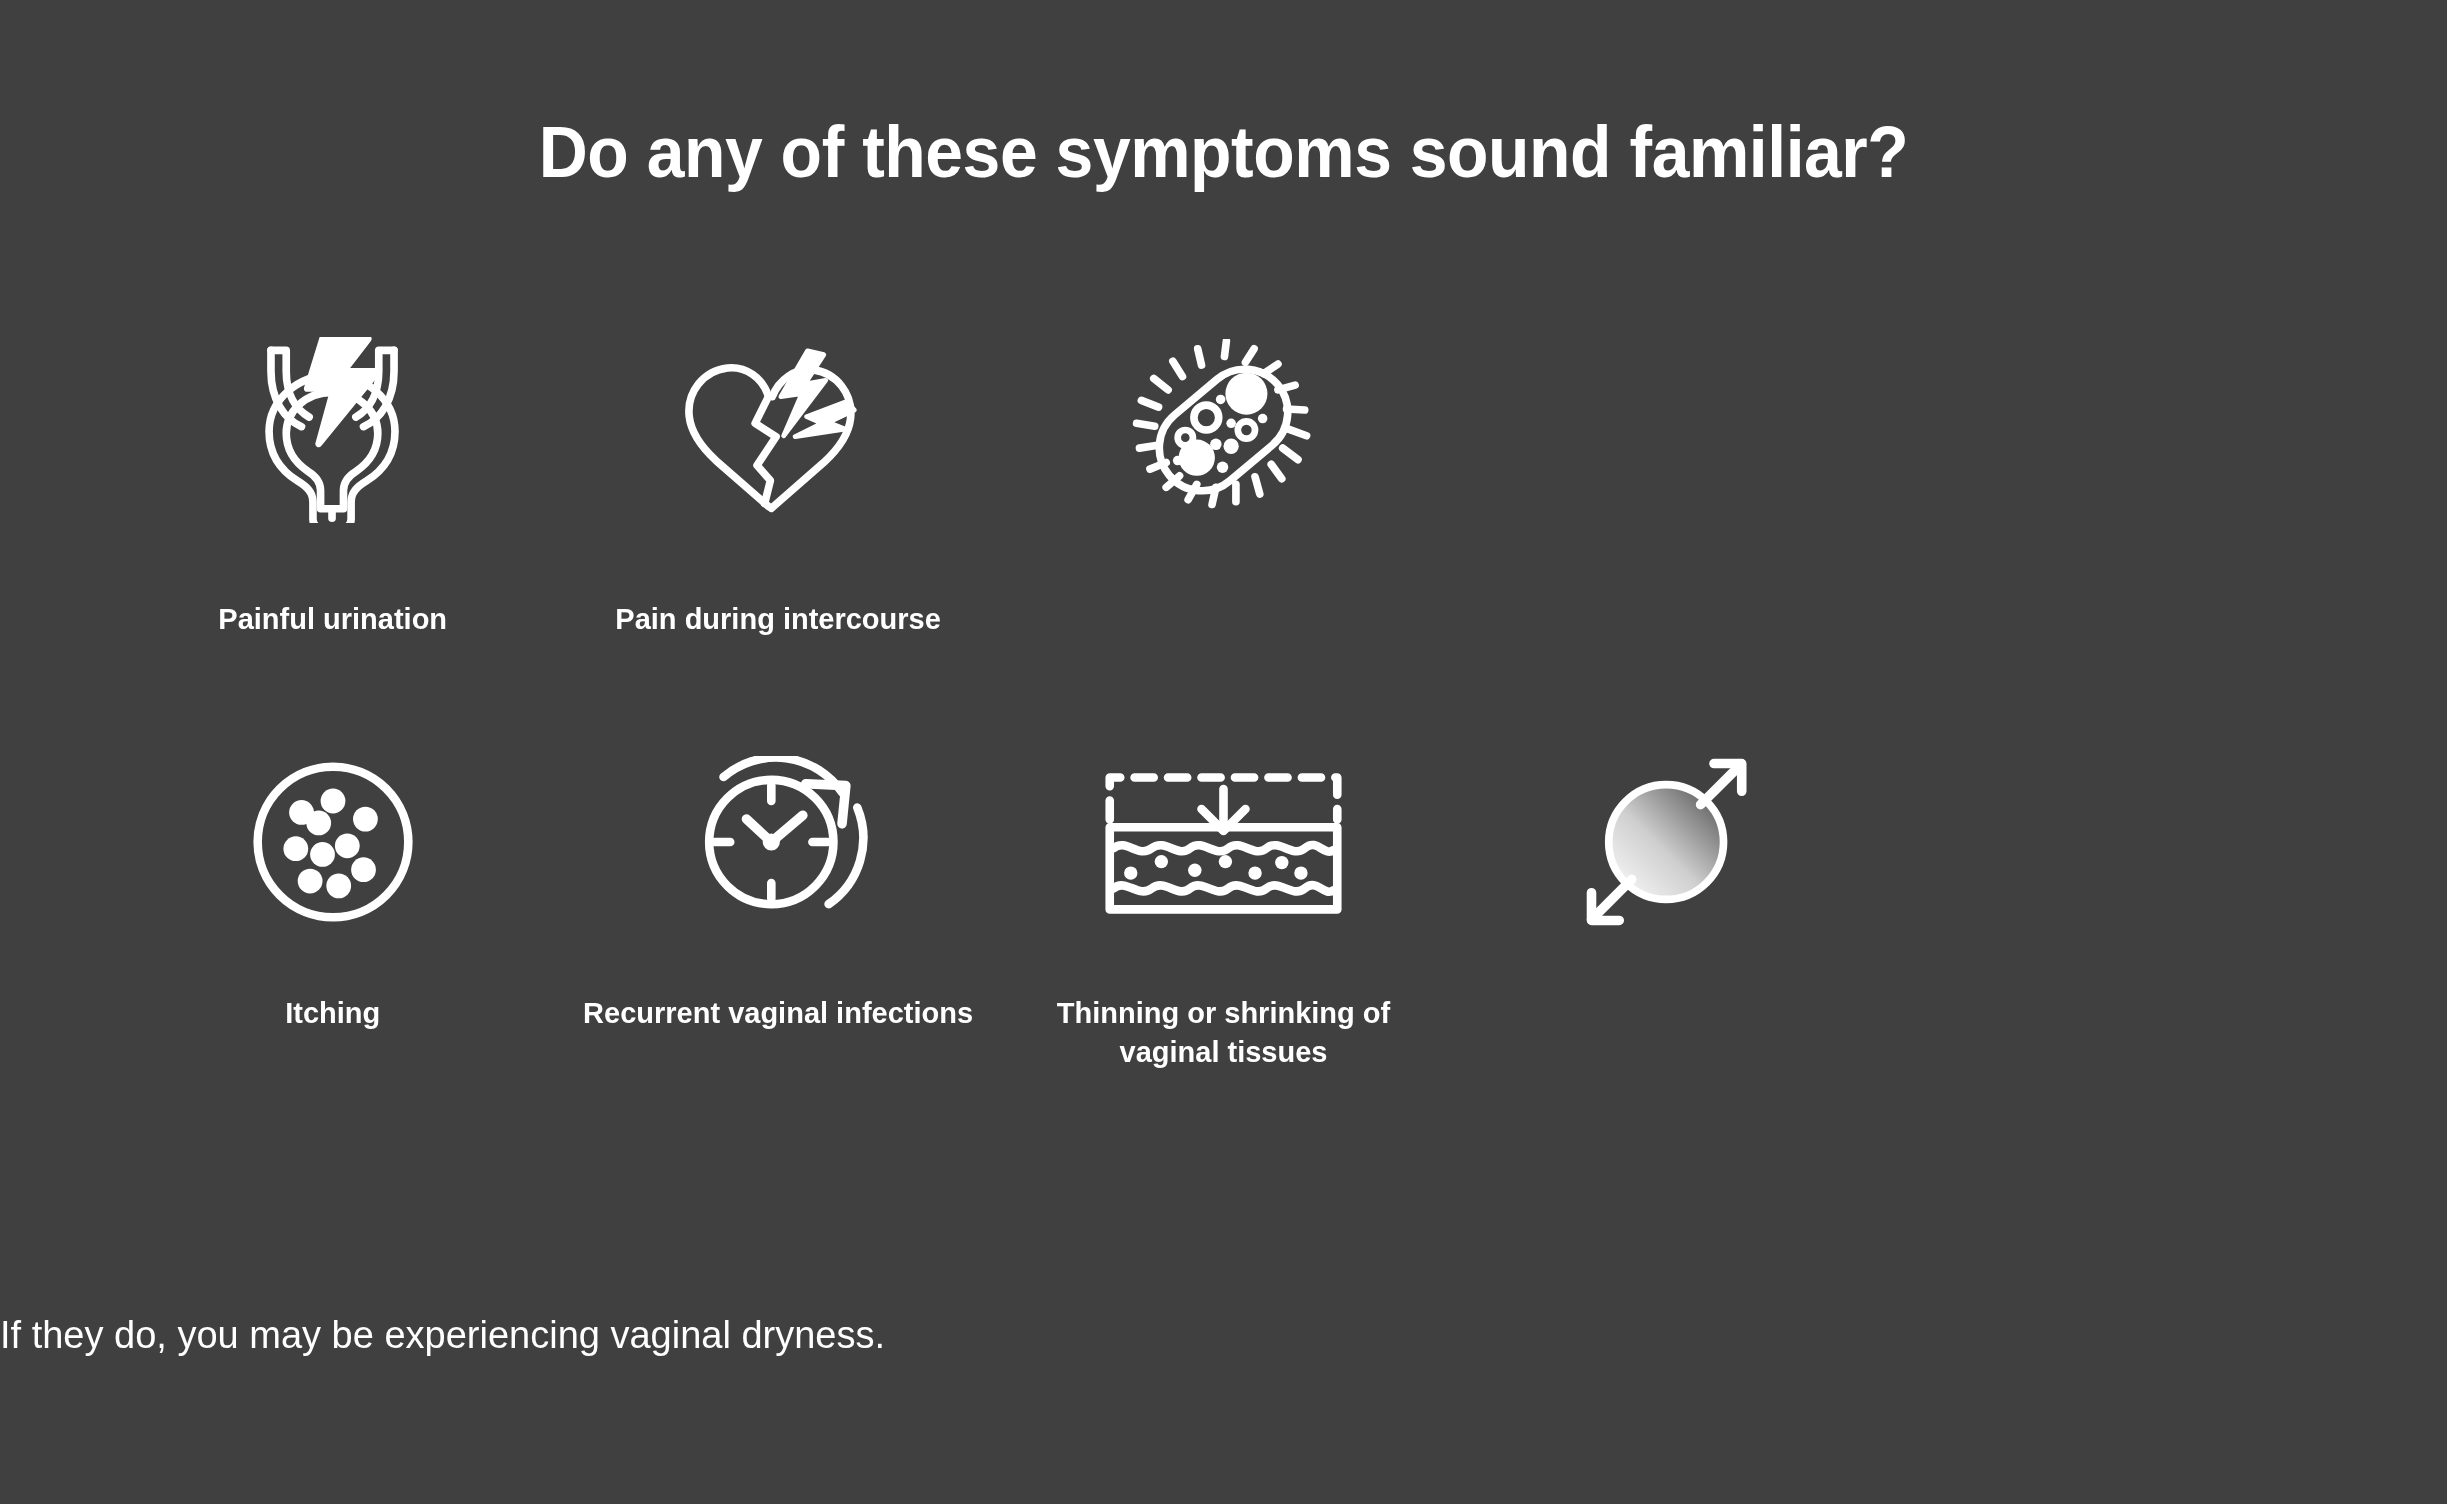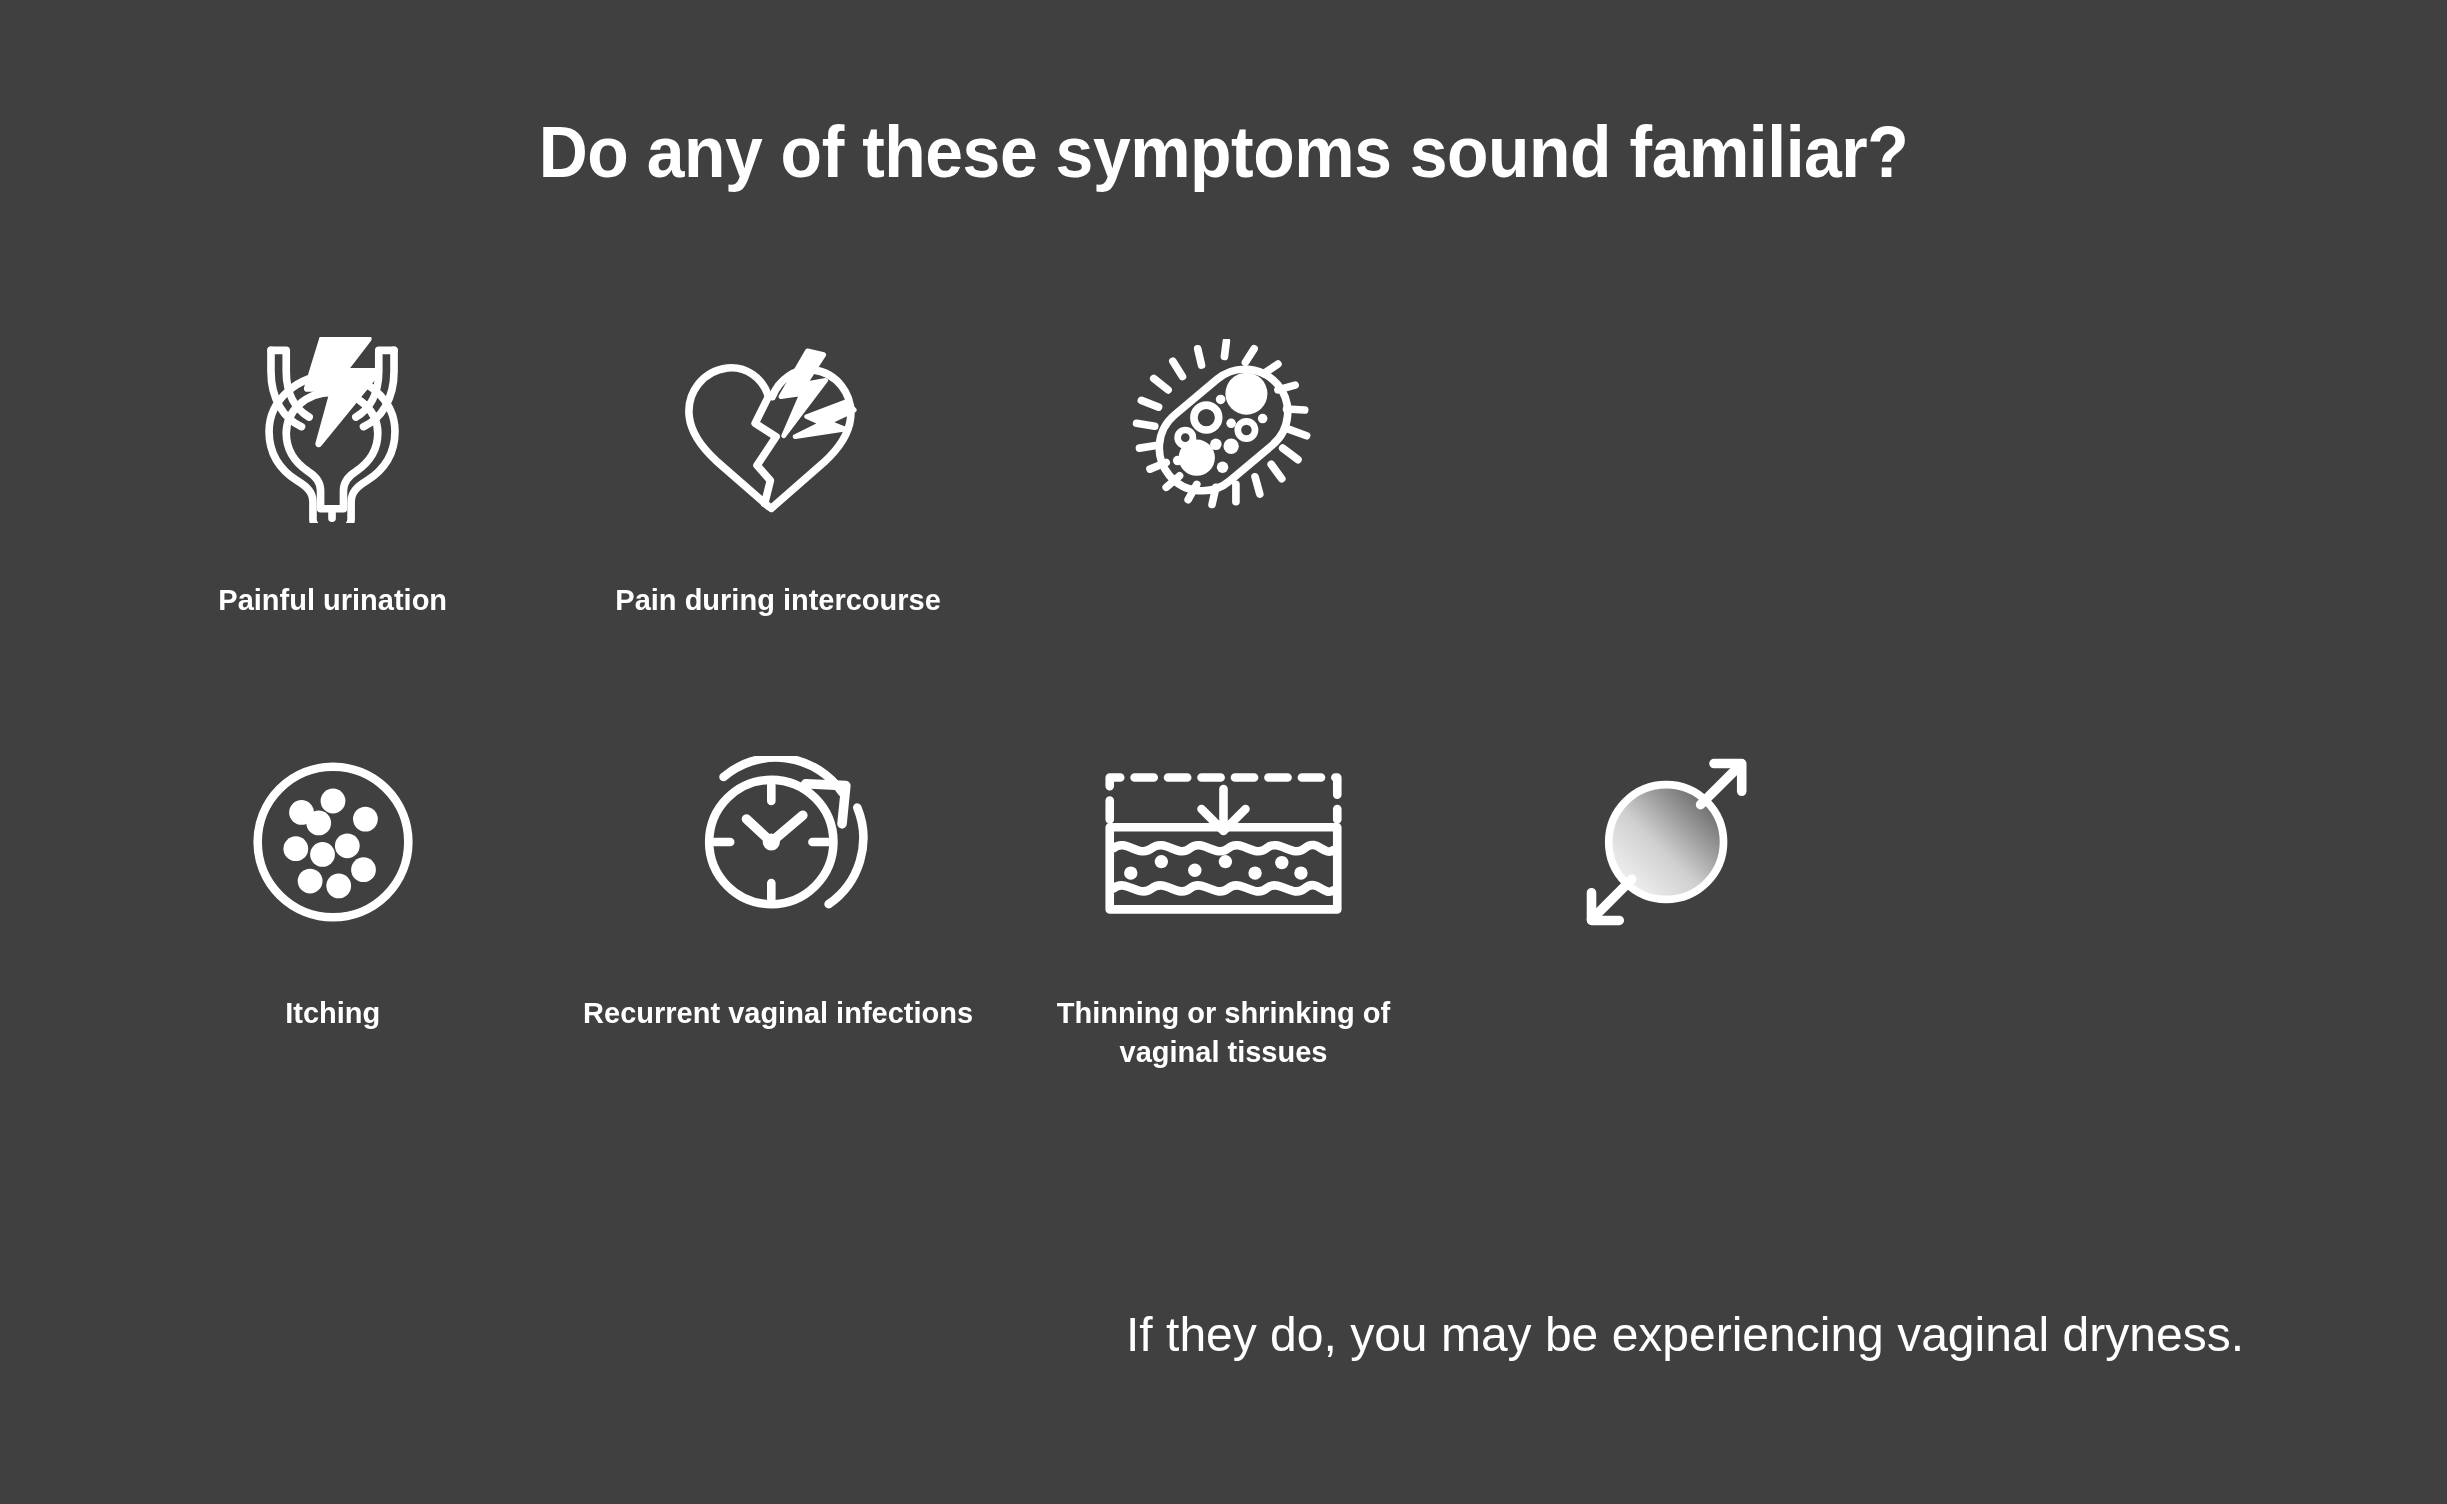--- a/index.html
+++ b/index.html
@@ -68,21 +68,21 @@
     align-items: center;
     justify-content: center;
   }
   .row2 .icon-box { height: 196px; }
 
   .icon-box svg {
     display: block;
   }
 
   .caption {
-    margin-top: 46px;
+    margin-top: 65px;
     text-align: center;
     font-size: 29px;
     line-height: 39px;
     font-weight: 600;
     color: #ffffff;
     letter-spacing: 0px;
     max-width: 401px;
   }
   .row2 .caption {
     margin-top: 54px;
@@ -92,22 +92,22 @@
   .grid.row2 {
     top: 744px;
   }
 
   
   .footer {
     position: absolute;
     top: 1311px;
     left: 0;
     width: 2244px;
-    text-align: right;
-    font-size: 48px;
+    text-align: left;
+    font-size: 38px;
     line-height: 48px;
     font-weight: 400;
     color: #ffffff;
     white-space: nowrap;
   }
 </style>
 </head>
 <body>
 
 <div class="poster">

